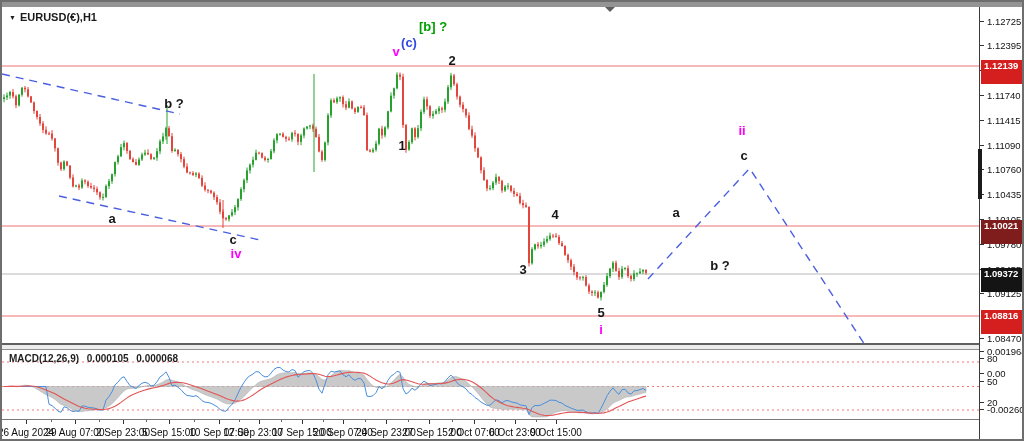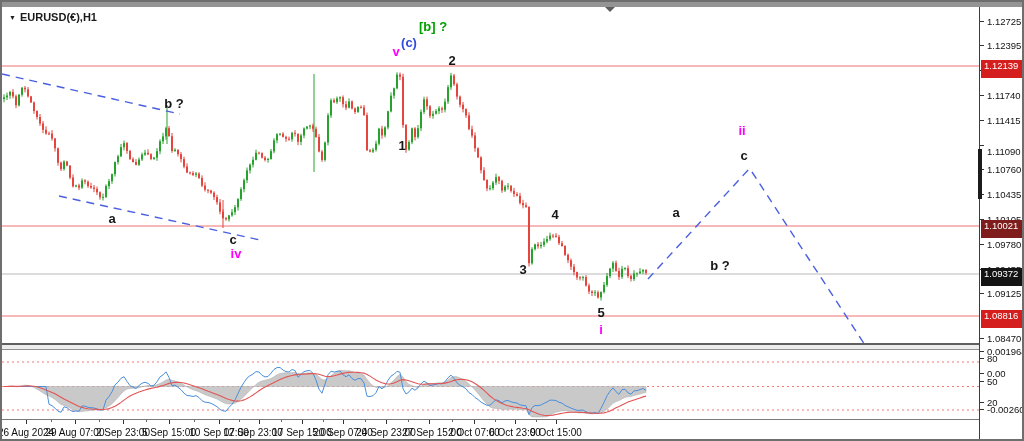--- a/index.html
+++ b/index.html
@@ -26,21 +26,21 @@
   #macd-label span{margin-right:5px;}
   #time-axis{position:absolute;left:0;top:417px;width:977px;height:22px;background:#fff;
     border-top:1px solid #7a7a7a;box-sizing:border-box;z-index:4;}
   .time-label{position:absolute;top:7px;transform:translateX(-50%);font-size:10px;color:#0d0d0d;white-space:nowrap;}
   .time-tick{position:absolute;top:0;width:1px;height:4px;background:#333;}
   .time-tick.minor{height:2px;background:#666;}
   #price-axis{position:absolute;left:977px;top:0;width:47px;height:441px;background:#fff;
     border-left:1px solid #3c3c3c;box-sizing:border-box;z-index:10;}
   .axis-label{position:absolute;left:7px;font-size:9.5px;color:#0d0d0d;white-space:nowrap;}
   .axis-tick{position:absolute;left:0;width:4px;height:1px;background:#333;}
-  .badge{position:absolute;left:1px;width:44px;height:18px;font-size:9.5px;font-weight:400;
+  .badge{position:absolute;left:1px;width:44px;height:24px;font-size:9.5px;font-weight:700;
     color:#fff;line-height:12px;padding-left:3px;box-sizing:border-box;z-index:12;}
   #axis-thumb{position:absolute;left:-2px;width:4px;background:#1b1b1b;z-index:13;}
 </style>
 </head>
 <body>
 
 <div id="window">
   <div id="topbar"></div>
   <div id="scroll-marker" style="left: 603px;"></div>
 
@@ -517,20 +517,25 @@
 
   <div id="macd-panel">
     <svg id="macd-svg" width="977" height="69" viewBox="0 0 977 69">
         <line x1="0" y1="12" x2="977" y2="12" stroke="#f07878" stroke-width="1" stroke-dasharray="2 3"></line>
         <line x1="0" y1="36.5" x2="977" y2="36.5" stroke="#f07878" stroke-width="1" stroke-dasharray="2 3"></line>
         <line x1="0" y1="60" x2="977" y2="60" stroke="#f07878" stroke-width="1" stroke-dasharray="2 3"></line>
         <path d="M 2 36.5 L 2 36.5 L 5 36.3 L 8 35.9 L 11 35.9 L 14 36.8 L 17 36.5 L 20 35.7 L 23 35.1 L 26 35.4 L 29 36.1 L 32 37.5 L 35 39.2 L 38 41.0 L 41 43.0 L 44 44.8 L 47 46.1 L 50 47.5 L 53 49.4 L 56 52.0 L 59 54.5 L 62 55.5 L 65 56.5 L 68 58.1 L 71 60.0 L 74 61.0 L 77 61.8 L 80 61.5 L 83 61.0 L 86 60.8 L 89 60.5 L 92 60.1 L 95 59.8 L 98 59.8 L 101 59.5 L 104 58.0 L 107 56.1 L 110 53.8 L 113 50.7 L 116 47.5 L 119 44.1 L 122 40.9 L 125 39.1 L 128 38.5 L 131 38.2 L 134 38.2 L 137 37.7 L 140 36.8 L 143 36.0 L 146 35.4 L 149 35.5 L 152 35.4 L 155 34.8 L 158 33.4 L 161 31.9 L 164 30.0 L 167 29.3 L 170 30.2 L 173 30.9 L 176 31.9 L 179 33.2 L 182 34.9 L 185 36.9 L 188 38.4 L 191 39.8 L 194 40.7 L 197 41.8 L 200 43.2 L 203 44.7 L 206 45.8 L 209 46.8 L 212 47.9 L 215 49.0 L 218 50.7 L 221 52.4 L 224 53.6 L 227 54.1 L 230 53.9 L 233 53.2 L 236 51.6 L 239 49.3 L 242 46.6 L 245 43.4 L 248 40.3 L 251 37.4 L 254 34.4 L 257 32.2 L 260 30.9 L 263 30.2 L 266 29.6 L 269 28.5 L 272 26.7 L 275 24.8 L 278 23.5 L 281 22.9 L 284 22.7 L 287 22.8 L 290 22.4 L 293 22.4 L 296 23.2 L 299 23.5 L 302 23.2 L 305 22.9 L 308 22.8 L 311 23.1 L 314 24.3 L 317 26.7 L 320 29.4 L 323 30.1 L 326 28.2 L 329 25.4 L 332 23.5 L 335 21.8 L 338 20.5 L 341 20.4 L 344 20.8 L 347 20.7 L 350 21.4 L 353 22.5 L 356 23.1 L 359 23.7 L 362 25.0 L 365 29.4 L 368 33.1 L 371 35.8 L 374 37.4 L 377 37.3 L 380 37.8 L 383 37.4 L 386 35.6 L 389 32.8 L 392 30.0 L 395 26.6 L 398 24.2 L 401 27.0 L 404 31.5 L 407 34.4 L 410 35.4 L 413 37.0 L 416 37.4 L 419 36.3 L 422 34.2 L 425 33.3 L 428 33.5 L 431 33.4 L 434 33.2 L 437 32.8 L 440 32.7 L 443 31.9 L 446 30.0 L 449 27.5 L 452 26.4 L 455 26.8 L 458 28.0 L 461 29.5 L 464 31.3 L 467 34.0 L 470 36.7 L 473 40.0 L 476 43.4 L 479 47.2 L 482 50.9 L 485 54.4 L 488 57.0 L 491 58.2 L 494 58.4 L 497 58.7 L 500 59.5 L 503 59.6 L 506 59.3 L 509 59.2 L 512 59.3 L 515 59.2 L 518 59.5 L 521 59.7 L 524 59.7 L 527 64.7 L 530 66.9 L 533 67.0 L 536 67.0 L 539 67.0 L 542 67.0 L 545 66.6 L 548 65.1 L 551 63.6 L 554 62.2 L 557 61.4 L 560 60.7 L 563 60.7 L 566 61.0 L 569 61.5 L 572 62.1 L 575 62.7 L 578 63.0 L 581 62.8 L 584 63.2 L 587 63.7 L 590 63.9 L 593 63.7 L 596 63.7 L 599 62.9 L 602 61.4 L 605 59.0 L 608 56.3 L 611 53.3 L 614 51.6 L 617 50.6 L 620 48.9 L 623 47.4 L 626 46.8 L 629 46.5 L 632 45.6 L 635 44.8 L 638 44.0 L 641 43.1 L 644 42.5 L 644 36.5 Z" fill="#c9c9c9" stroke="#aaaaaa" stroke-width="0.5"></path>
         <polyline points="2,36.5 5,36.5 8,36.5 11,36.5 14,36.5 17,36.5 20,36.5 23,36.5 26,36.5 29,36.5 32,36.5 35,36.5 38,36.5 41,36.5 44,36.5 47,54.2 50,55.7 53,58.2 56,61.2 59,62.3 62,56.8 65,57.7 68,60.1 71,61.6 74,60.9 77,61.3 80,55.9 83,56.2 86,57.3 89,57.7 92,58.0 95,58.9 98,60.2 101,59.9 104,50.2 107,46.5 110,41.8 113,34.9 116,32.2 119,28.3 122,26.7 125,31.4 128,35.7 131,37.1 134,38.5 137,35.6 140,33.2 143,32.3 146,33.3 149,36.1 152,35.3 155,31.7 158,26.9 161,24.9 164,21.8 167,27.4 170,35.7 173,35.1 176,37.3 179,39.7 182,43.1 185,45.5 188,45.8 191,46.5 194,45.6 197,47.5 200,50.7 203,52.2 206,52.5 209,53.3 212,54.9 215,56.7 218,59.4 221,60.9 224,61.2 227,57.4 230,54.3 233,49.9 236,43.5 239,37.2 242,32.4 245,28.1 248,25.8 251,24.0 254,21.6 257,22.0 260,25.3 263,26.9 266,26.5 269,23.2 272,19.4 275,17.6 278,17.5 281,20.0 284,21.6 287,22.0 290,19.5 293,20.5 296,27.3 299,24.4 302,21.6 305,20.8 308,20.4 311,23.4 314,30.1 317,39.2 320,43.2 323,34.1 326,24.8 329,21.2 332,22.1 335,21.3 338,20.9 341,24.8 344,26.7 347,24.8 350,28.5 353,30.3 356,28.5 359,28.7 362,33.0 365,46.2 368,46.6 371,45.7 374,42.7 377,36.4 380,38.9 383,35.8 386,30.3 389,26.1 392,24.3 395,21.3 398,22.3 401,38.7 404,44.0 407,41.9 410,38.2 413,40.2 416,37.8 419,33.8 422,31.1 425,33.0 428,35.6 431,35.0 434,34.3 437,33.5 440,34.0 443,31.7 446,27.8 449,25.1 452,28.4 455,32.8 458,35.4 461,36.8 464,38.8 467,42.7 470,44.4 473,47.5 476,49.5 479,52.1 482,53.8 485,55.3 488,55.2 491,52.4 494,49.8 497,50.7 500,52.9 503,50.9 506,50.5 509,51.8 512,52.6 515,53.0 518,54.9 521,55.4 524,55.8 527,64.5 530,57.6 533,55.4 536,55.7 539,55.0 542,53.3 545,52.0 548,50.1 551,50.2 554,50.5 557,52.3 560,53.1 563,55.4 566,56.7 569,58.1 572,59.3 575,60.3 578,60.3 581,60.0 584,61.8 587,62.9 590,63.2 593,62.5 596,63.6 599,58.4 602,52.4 605,45.8 608,41.2 611,37.8 614,41.7 617,44.3 620,39.6 623,39.2 626,42.9 629,44.2 632,40.8 635,40.7 638,39.5 641,38.6 644,40.3" fill="none" stroke="#4a8fdc" stroke-width="1"></polyline>
         <polyline points="2,36.5 5,36.5 8,36.4 11,36.3 14,36.4 17,36.4 20,36.3 23,36.0 26,35.9 29,36.0 32,36.3 35,36.8 38,37.7 41,38.7 44,39.9 47,41.2 50,42.4 53,43.8 56,45.5 59,47.3 62,48.9 65,50.4 68,52.0 71,53.6 74,55.1 77,56.4 80,57.4 83,58.2 86,58.7 89,59.0 92,59.3 95,59.4 98,59.5 101,59.5 104,59.2 107,58.6 110,57.6 113,56.2 116,54.5 119,52.4 122,50.1 125,47.9 128,46.0 131,44.5 134,43.2 137,42.1 140,41.0 143,40.0 146,39.1 149,38.4 152,37.8 155,37.2 158,36.4 161,35.5 164,34.4 167,33.4 170,32.8 173,32.4 176,32.3 179,32.5 182,33.0 185,33.7 188,34.7 191,35.7 194,36.7 197,37.7 200,38.8 203,40.0 206,41.2 209,42.3 212,43.4 215,44.5 218,45.8 221,47.1 224,48.4 227,49.5 230,50.4 233,51.0 236,51.1 239,50.7 242,49.9 245,48.6 248,46.9 251,45.0 254,42.9 257,40.8 260,38.8 263,37.1 266,35.6 269,34.1 272,32.6 275,31.1 278,29.6 281,28.2 284,27.1 287,26.2 290,25.5 293,24.9 296,24.5 299,24.3 302,24.1 305,23.9 308,23.6 311,23.5 314,23.7 317,24.3 320,25.3 323,26.3 326,26.6 329,26.4 332,25.8 335,25.0 338,24.1 341,23.4 344,22.8 347,22.4 350,22.2 353,22.3 356,22.4 359,22.7 362,23.1 365,24.4 368,26.1 371,28.1 374,29.9 377,31.4 380,32.7 383,33.6 386,34.0 389,33.8 392,33.0 395,31.7 398,30.2 401,29.6 404,30.0 407,30.8 410,31.8 413,32.8 416,33.7 419,34.2 422,34.2 425,34.0 428,33.9 431,33.8 434,33.7 437,33.5 440,33.4 443,33.1 446,32.4 449,31.4 452,30.4 455,29.7 458,29.4 461,29.4 464,29.8 467,30.6 470,31.8 473,33.5 476,35.5 479,37.8 482,40.4 485,43.2 488,46.0 491,48.4 494,50.4 497,52.1 500,53.6 503,54.8 506,55.7 509,56.4 512,57.0 515,57.4 518,57.8 521,58.2 524,58.5 527,59.7 530,61.2 533,62.5 536,63.7 539,64.7 542,65.3 545,65.6 548,65.5 551,65.1 554,64.5 557,63.9 560,63.2 563,62.7 566,62.4 569,62.2 572,62.2 575,62.3 578,62.4 581,62.5 584,62.6 587,62.9 590,63.1 593,63.2 596,63.3 599,63.2 602,62.9 605,62.1 608,60.9 611,59.4 614,57.8 617,56.4 620,54.9 623,53.4 626,52.1 629,51.0 632,49.9 635,48.9 638,47.9 641,46.9 644,46.1" fill="none" stroke="#e25555" stroke-width="1.1"></polyline>
       </svg>
+    <div id="macd-label">
+      <span>MACD(12,26,9)</span>
+      <span>0.000105</span>
+      <span>0.000068</span>
+    </div>
   </div>
 
   <div id="time-axis">
       <div class="time-label" style="left: 24px;">26 Aug 2024</div>
       <div class="time-tick" style="left: 24px;"></div>
       <div class="time-tick minor" style="left: 49px;"></div>
       <div class="time-label" style="left: 73px;">29 Aug 07:00</div>
       <div class="time-tick" style="left: 73px;"></div>
       <div class="time-tick minor" style="left: 97px;"></div>
       <div class="time-label" style="left: 121px;">2 Sep 23:00</div>
@@ -570,21 +575,21 @@
       <div class="axis-label" style="top: 14px; color: rgb(17, 17, 17);">1.12725</div>
       <div class="axis-tick" style="top: 19px;"></div>
       <div class="axis-label" style="top: 38px; color: rgb(17, 17, 17);">1.12395</div>
       <div class="axis-tick" style="top: 43px;"></div>
       <div class="axis-label" style="top: 63px; color: rgb(17, 17, 17);">1.12070</div>
       <div class="axis-tick" style="top: 68px;"></div>
       <div class="axis-label" style="top: 88px; color: rgb(17, 17, 17);">1.11740</div>
       <div class="axis-tick" style="top: 93px;"></div>
       <div class="axis-label" style="top: 113px; color: rgb(17, 17, 17);">1.11415</div>
       <div class="axis-tick" style="top: 118px;"></div>
-      <div class="axis-label" style="top: 144px; color: rgb(17, 17, 17);">1.11090</div>
+      <div class="axis-label" style="top: 138px; color: rgb(17, 17, 17);">1.11090</div>
       <div class="axis-tick" style="top: 143px;"></div>
       <div class="axis-label" style="top: 162px; color: rgb(17, 17, 17);">1.10760</div>
       <div class="axis-tick" style="top: 167px;"></div>
       <div class="axis-label" style="top: 187px; color: rgb(17, 17, 17);">1.10435</div>
       <div class="axis-tick" style="top: 192px;"></div>
       <div class="axis-label" style="top: 212px; color: rgb(17, 17, 17);">1.10105</div>
       <div class="axis-tick" style="top: 217px;"></div>
       <div class="axis-label" style="top: 237px; color: rgb(17, 17, 17);">1.09780</div>
       <div class="axis-tick" style="top: 242px;"></div>
       <div class="axis-label" style="top: 262px; color: rgb(17, 17, 17);">1.09455</div>

